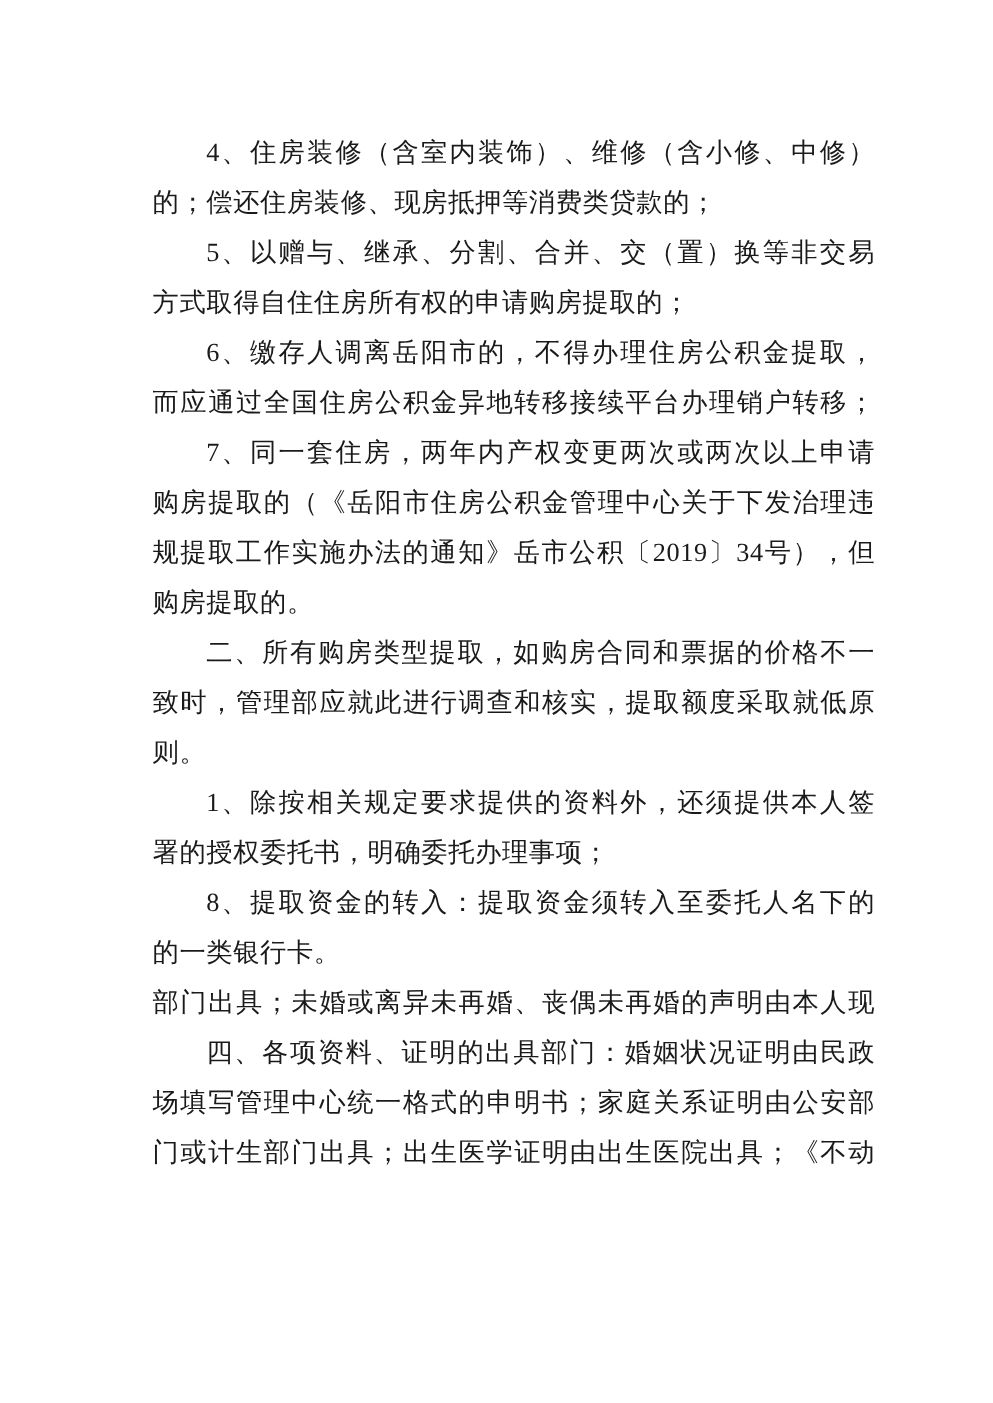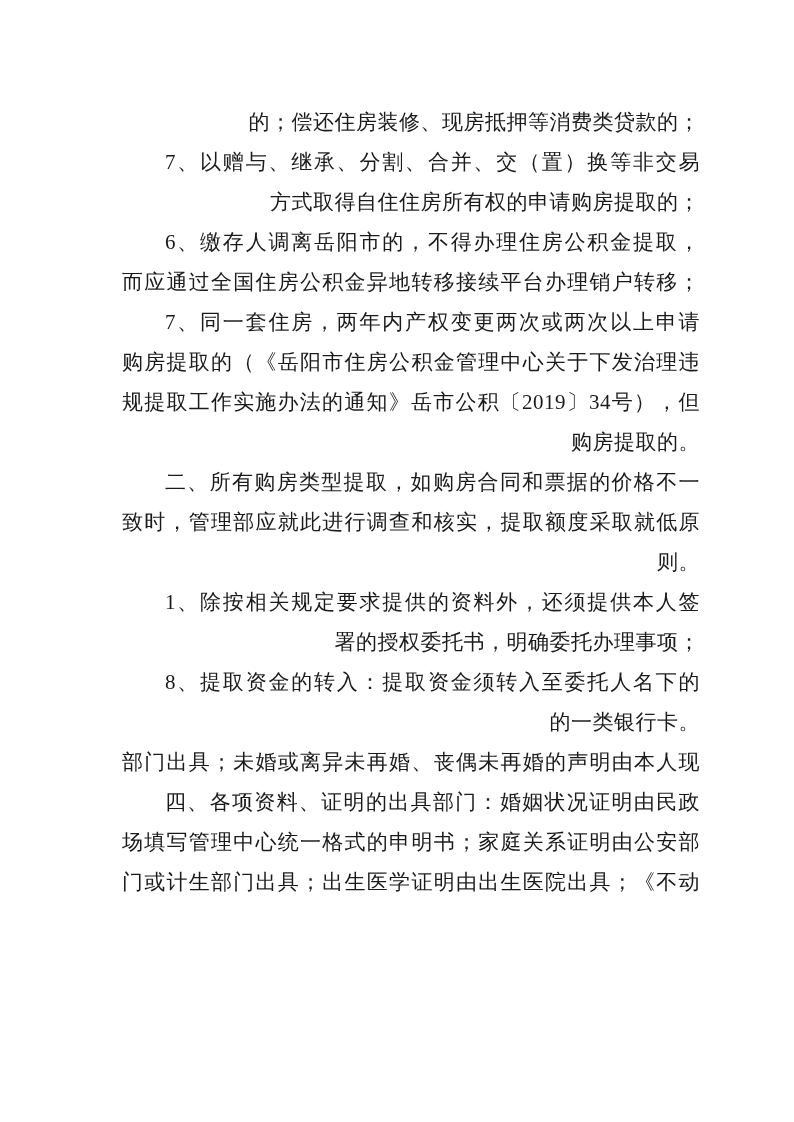--- a/index.html
+++ b/index.html
@@ -32,42 +32,43 @@
     letter-spacing: 0.5px;
   }
   .paragraph {
     margin: 0;
     padding: 0;
   }
   .line {
     height: 40px;
     overflow: hidden;
     white-space: nowrap;
-    text-align: right;
+    text-align: left;
   }
   .line.justify {
     white-space: normal;
     text-align: justify;
     text-align-last: justify;
     text-justify: inter-character;
   }
   .line.indent {
     text-indent: 43px;
   }
 </style>
 </head>
 <body style="background: rgb(255, 255, 255);">
 
 <div class="page">
   <div class="doc-body" id="doc-body" style="color: rgb(26, 26, 26);">
       <div class="paragraph">
+        <div class="line indent justify">4、住房装修（含室内装饰）、维修（含小修、中修）</div>
         <div class="line">的；偿还住房装修、现房抵押等消费类贷款的；</div>
       </div>
       <div class="paragraph">
-        <div class="line indent justify">7、以赠与、继承、分割、合并、交（置）换等非交易</div>
+        <div class="line indent justify">5、以赠与、继承、分割、合并、交（置）换等非交易</div>
         <div class="line">方式取得自住住房所有权的申请购房提取的；</div>
       </div>
       <div class="paragraph">
         <div class="line indent justify">6、缴存人调离岳阳市的，不得办理住房公积金提取，</div>
         <div class="line justify">而应通过全国住房公积金异地转移接续平台办理销户转移；</div>
       </div>
       <div class="paragraph">
         <div class="line indent justify">7、同一套住房，两年内产权变更两次或两次以上申请</div>
         <div class="line justify">购房提取的（《岳阳市住房公积金管理中心关于下发治理违</div>
         <div class="line justify">规提取工作实施办法的通知》岳市公积〔2019〕34号），但</div>

